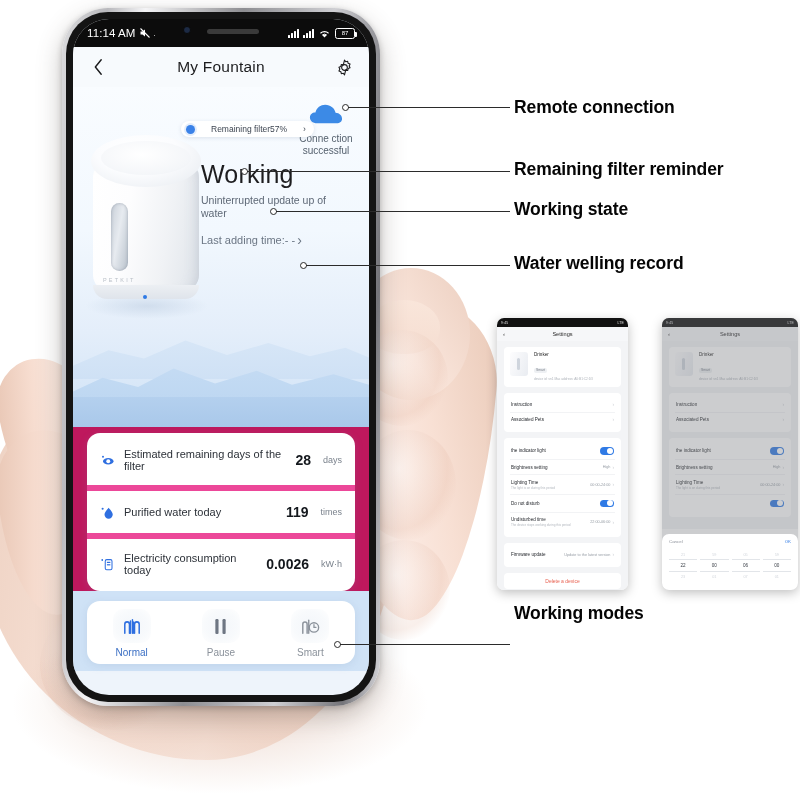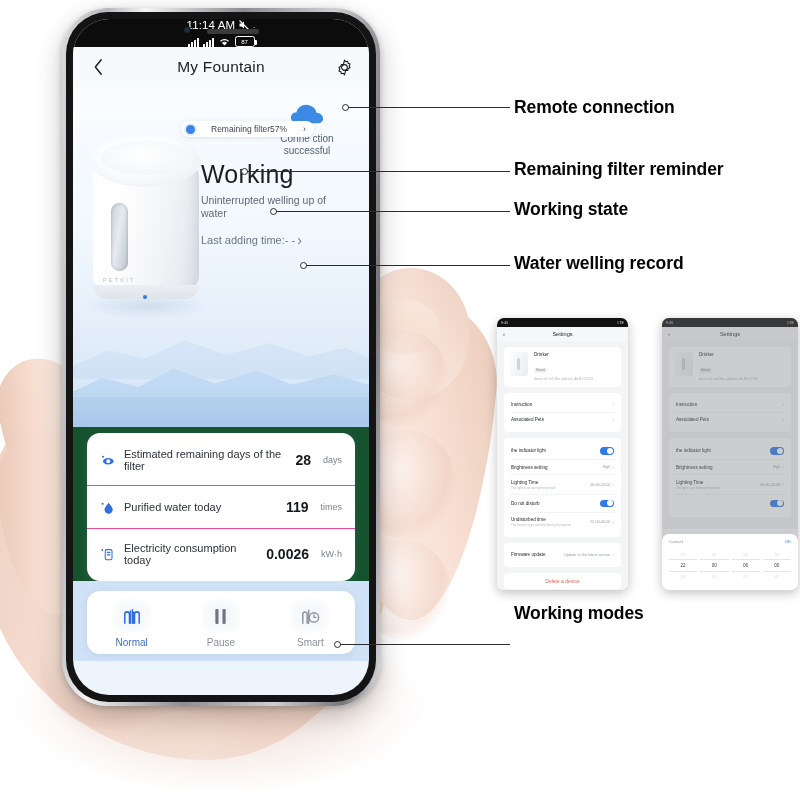--- a/index.html
+++ b/index.html
@@ -83,21 +83,21 @@
     border-radius: 36px;
     overflow: hidden;
     background: #eef4fb;
     position: relative;
   }
 
   
   #status-bar {
     height: 28px; background: #0c0c0c; color: #fff;
     display: flex; align-items: center; justify-content: space-between;
-    padding: 0 14px; font-size: 11.5px; position: relative; flex-direction: column;
+    padding: 0 14px; font-size: 11.5px; position: relative;
   }
   #status-left { display: flex; align-items: center; gap: 3px; font-weight: 500; letter-spacing:.1px;}
   #status-right { display: flex; align-items: center; gap: 4px; }
   .notch-cam { position:absolute; left:110px; top:7px; width:8px; height:8px; border-radius:50%;
                background:#1c2a44; border:1px solid #0a0a0a;}
   .notch-speaker { position:absolute; left:134px; top:10px; width:52px; height:5px; border-radius:3px; background:#3a3a3a;}
   .bars { display:flex; align-items:flex-end; gap:1px; height:10px; }
   .bars i { display:block; width:2px; background:#fff; border-radius:.5px; }
   .bars i:nth-child(1){height:3px} .bars i:nth-child(2){height:5px}
   .bars i:nth-child(3){height:7px} .bars i:nth-child(4){height:9px}
@@ -123,21 +123,21 @@
   .mountain { position:absolute; left:0; width:100%; }
   .m1 { bottom:48px; height:60px;
         background: linear-gradient(180deg,#dbe9f8,#cfe1f5);
         clip-path: polygon(0 78%, 12% 52%, 24% 66%, 38% 36%, 52% 60%, 66% 40%, 80% 62%, 92% 48%, 100% 64%, 100% 100%, 0 100%);}
   .m2 { bottom:18px; height:58px;
         background: linear-gradient(180deg,#c7ddf4,#bcd6f1);
         clip-path: polygon(0 70%, 10% 46%, 22% 62%, 34% 30%, 48% 56%, 62% 34%, 74% 58%, 88% 40%, 100% 58%, 100% 100%, 0 100%);}
   .m3 { bottom:0; height:30px; background: linear-gradient(180deg,#b4d0ee,#a9c8ea);}
 
   
-  #cloud-block { position:absolute; right:24px; top:16px; width:76px; text-align:center; }
+  #cloud-block { position:absolute; right:5px; top:16px; width:76px; text-align:center; }
   #connection-text { font-size:10px; color:#55616e; line-height:12px; margin-top:4px;}
 
   
   #device {
     position:absolute; left:8px; top:38px; width:130px; height:190px;
   }
   .dev-body {
     position:absolute; left:12px; top:38px; width:106px; height:128px;
     border-radius: 14px 14px 16px 16px;
     background: linear-gradient(100deg,#ffffff 0%,#fdfdfe 34%,#f0f2f5 68%,#dfe4ea 100%);
@@ -179,24 +179,24 @@
   }
   .pill-dot { width:9px; height:9px; border-radius:50%; background:#3b82e8; box-shadow:0 0 0 2px #e3edfb;}
 
   
   #status-block { position:absolute; left:128px; top:72px; width:150px; }
   #working-title { font-size:25px; color:#1d1d1f; font-weight:400; letter-spacing:.2px; line-height:30px;}
   #working-sub { font-size:10.5px; color:#5e6876; line-height:13px; margin-top:5px;}
   #adding-record { font-size:11px; color:#6b7684; margin-top:12px; display:flex; align-items:center; gap:2px; cursor:pointer;}
 
   
-  #stats-wrap { background:#14532d; padding: 6px 14px 0; }
+  #stats-wrap { background:#be185d; padding: 6px 14px 0; }
   #stats-card { background:#fff; border-radius:13px; padding: 2px 0; box-shadow:0 2px 8px rgba(120,150,190,.18);}
   .stat-row { display:flex; align-items:center; padding: 13px 13px; gap:9px; }
-  .stat-row + .stat-row { border-top:1px solid #ec4899; }
+  .stat-row + .stat-row { border-top:6px solid #ec4899; }
   .stat-label { flex:1; font-size:11px; color:#2c3138; }
   .stat-value { font-size:14px; color:#14181d; font-weight:700; }
   .stat-unit { font-size:9px; color:#7b838d; margin-left:3px; font-weight:400;}
 
   
   #modes-wrap { background:#cfe2f6; padding: 10px 14px 0; height: 80px;}
   #modes-card { background:#fff; border-radius:13px; display:flex; padding: 8px 0 6px; box-shadow:0 2px 8px rgba(120,150,190,.18);}
   .mode { flex:1; display:flex; flex-direction:column; align-items:center; gap:4px; cursor:pointer;}
   .mode-ico {
     width:38px; height:34px; border-radius:10px;
@@ -371,21 +371,21 @@
       </div>
 
       <div id="filter-pill">
         <span class="pill-dot"></span>
         <span>Remaining filter57%</span>
         <span>›</span>
       </div>
 
       <div id="status-block">
         <div id="working-title">Working</div>
-        <div id="working-sub">Uninterrupted welling up of water</div>
+        <div id="working-sub">Uninterrupted update up of water</div>
         <div id="adding-record">
           <span>Last adding time:- -</span>
           <span style="font-size:14px">›</span>
         </div>
       </div>
     </div>
 
     <div id="stats-wrap">
       <div id="stats-card">
 

